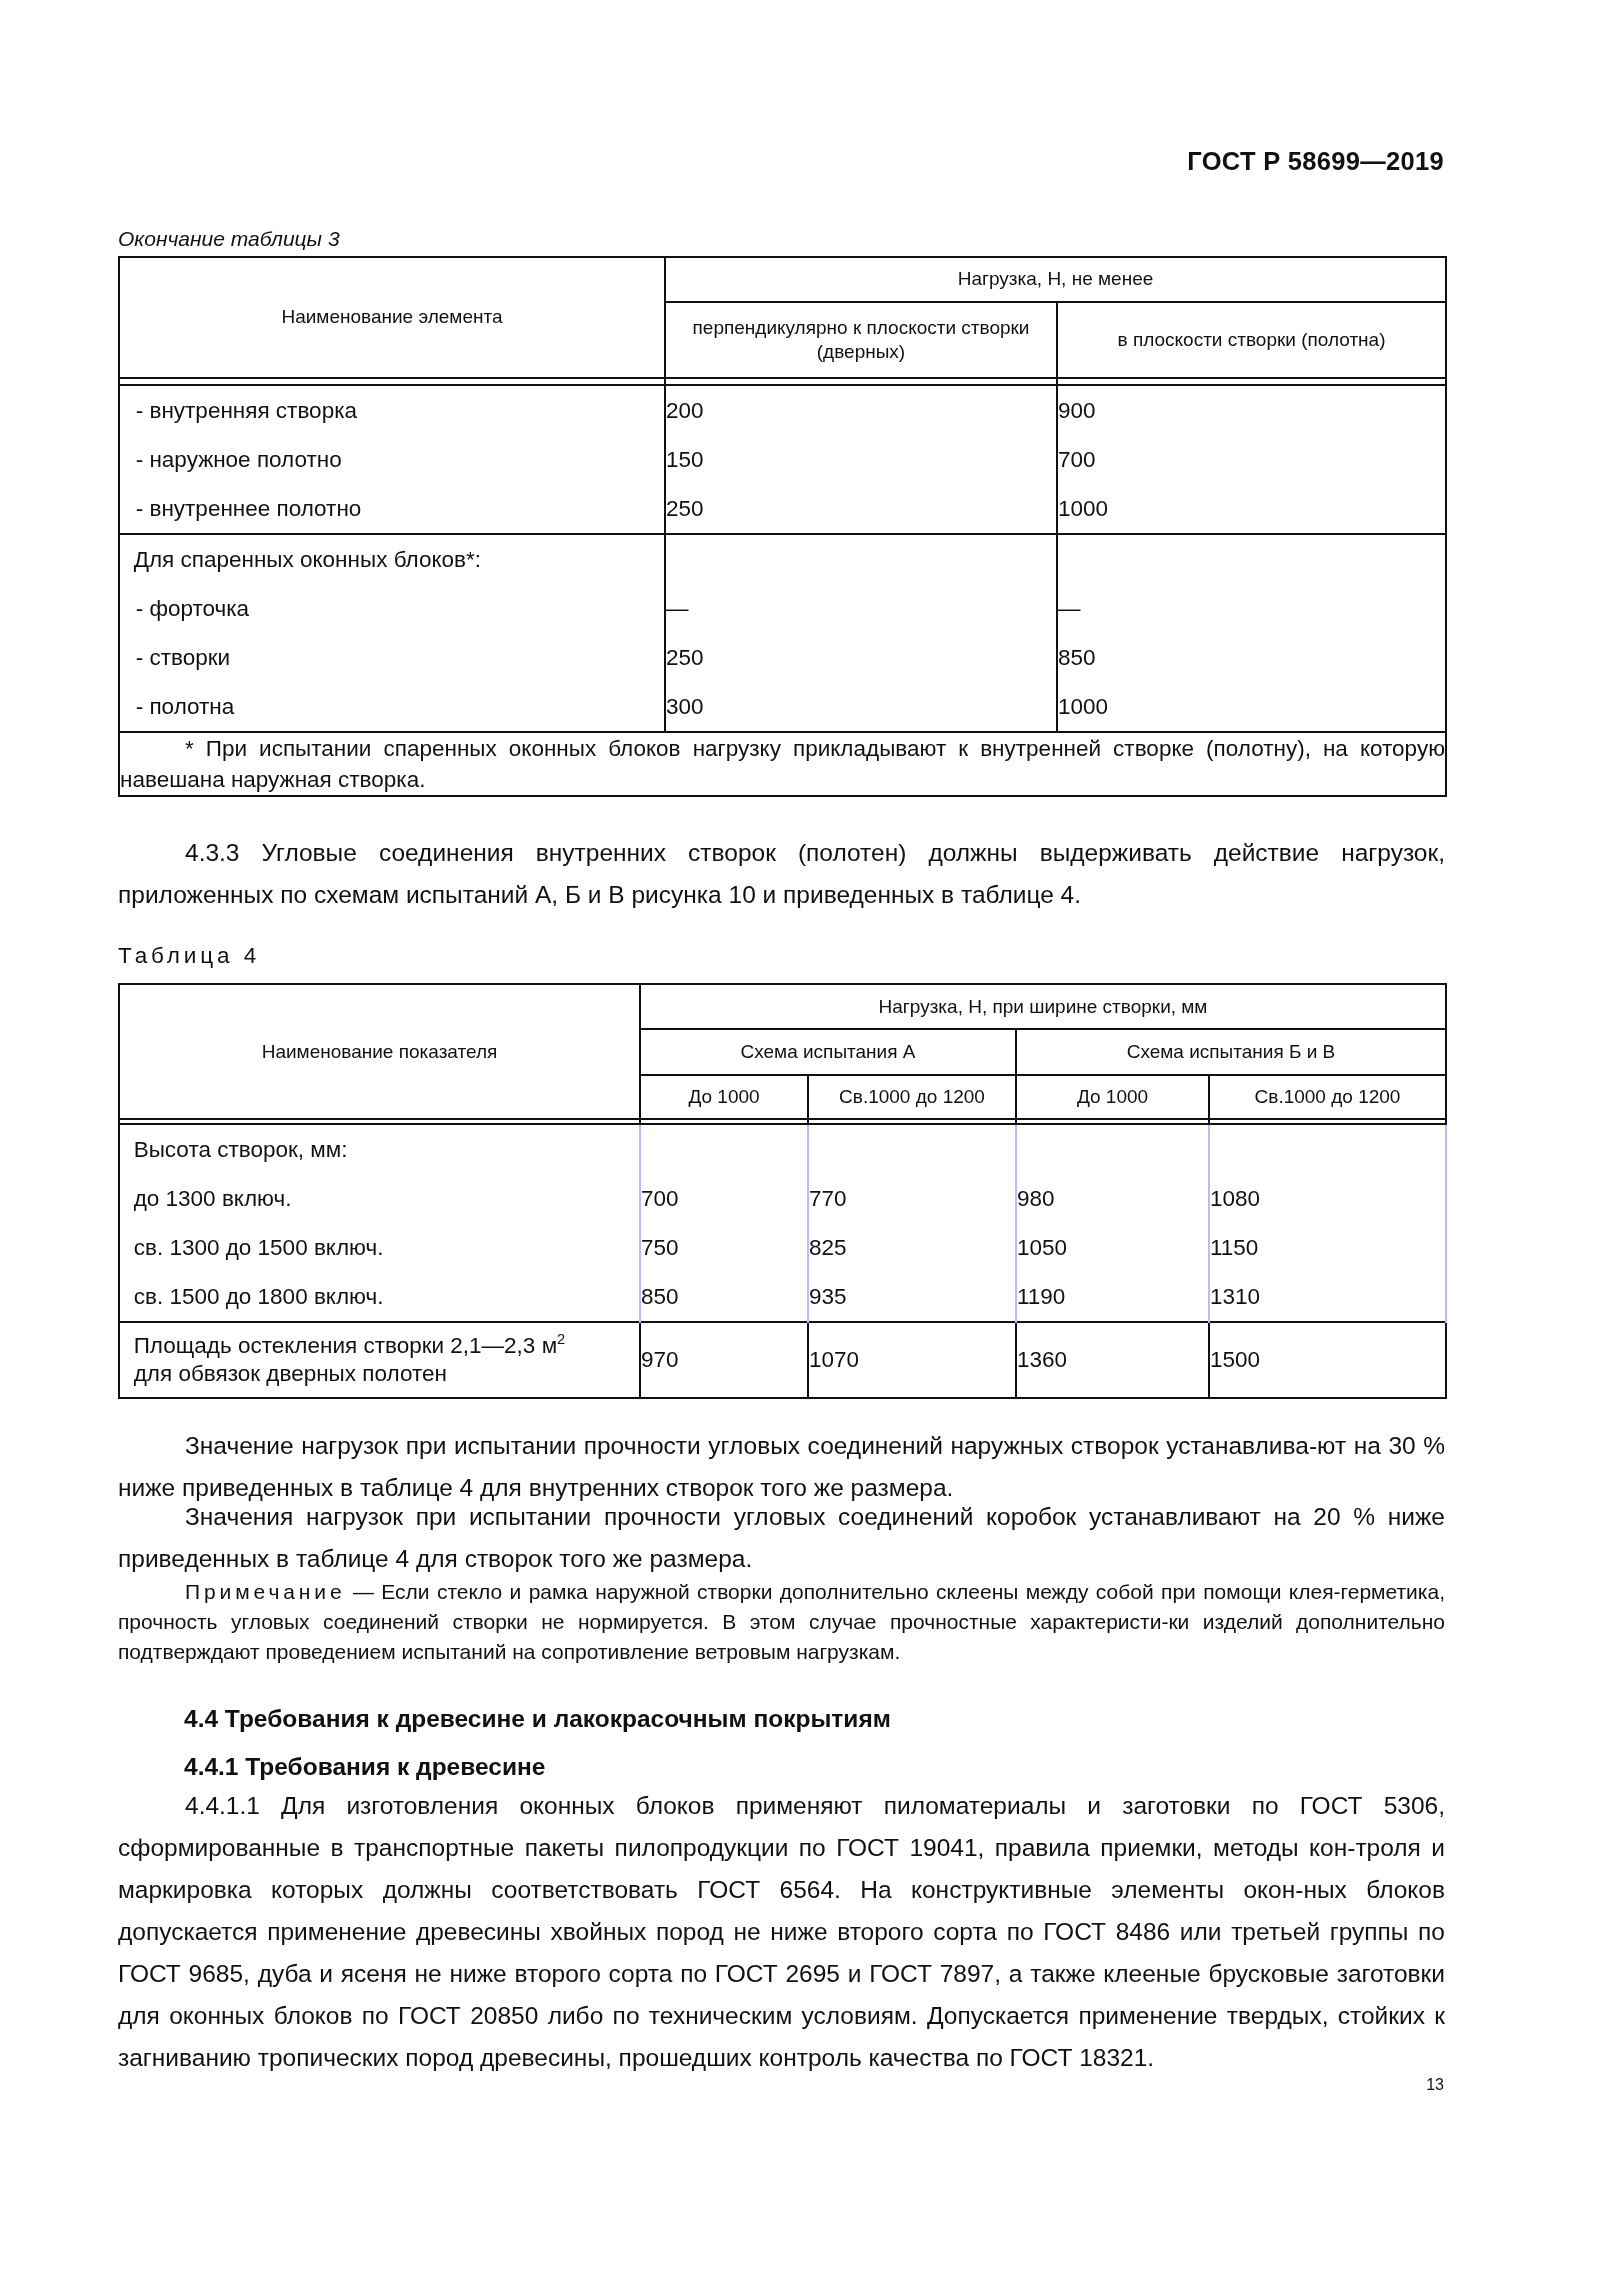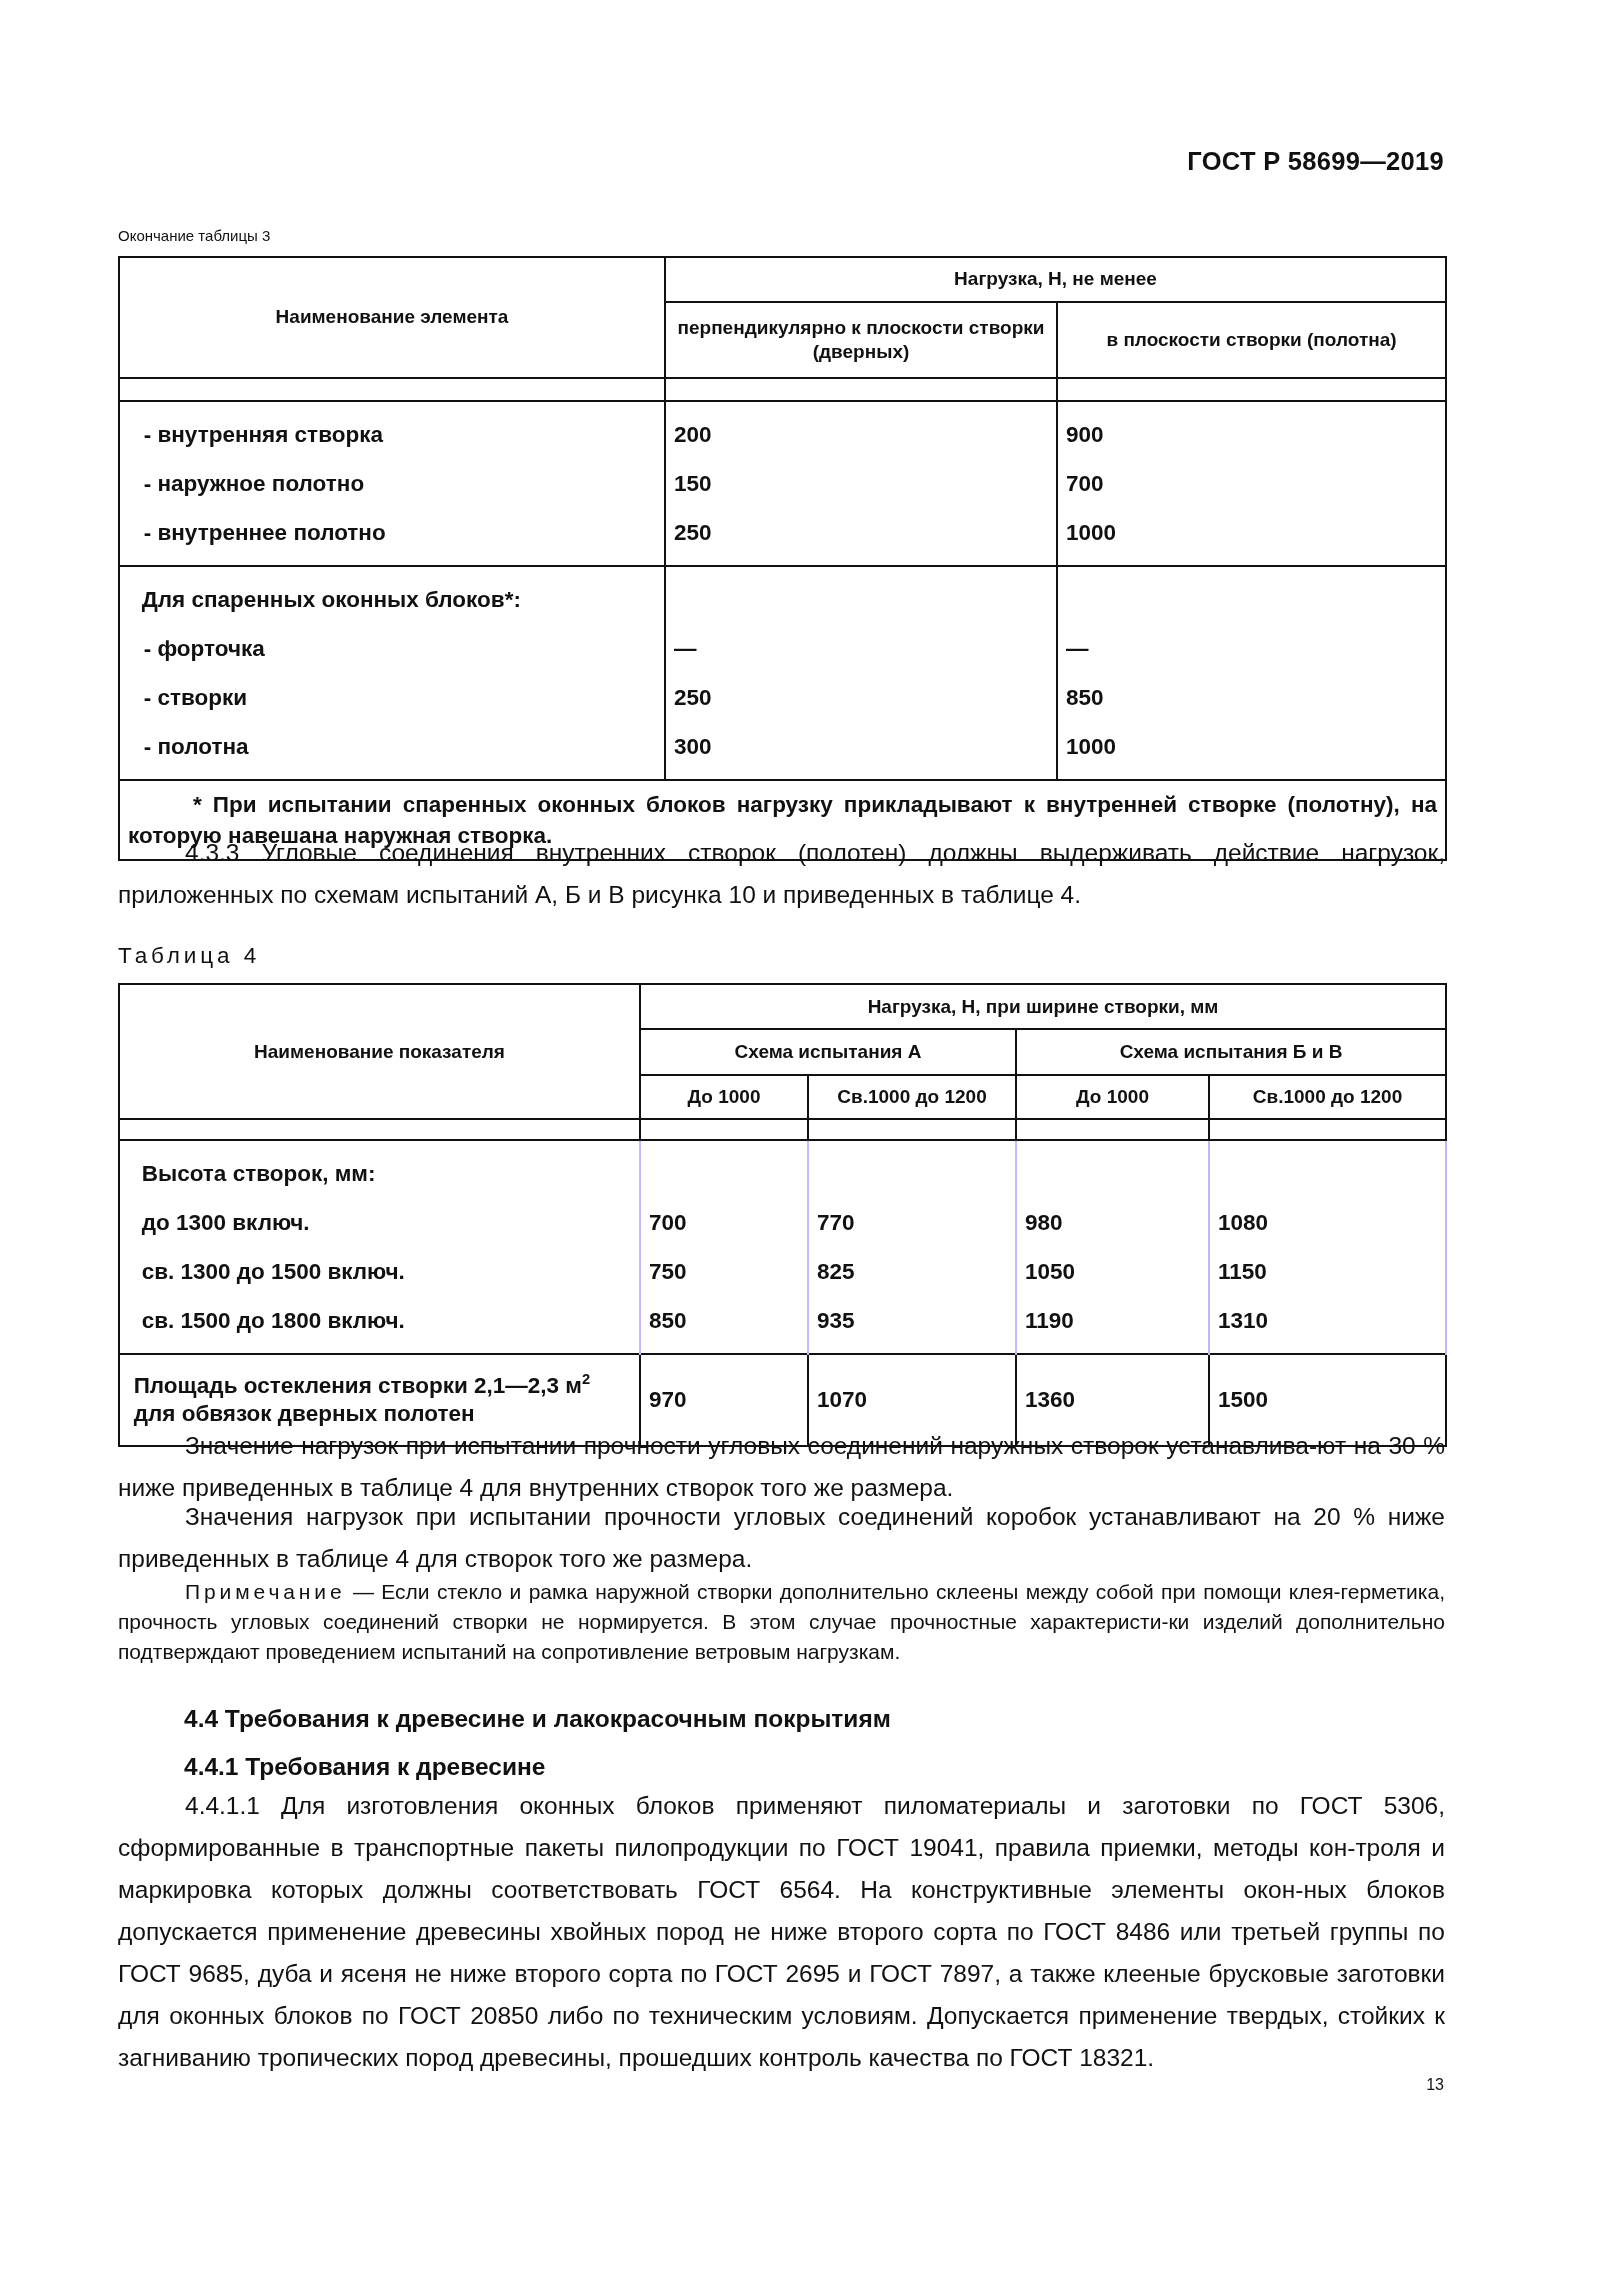--- a/index.html
+++ b/index.html
@@ -7,29 +7,29 @@
       width: 1621px; height: 2293px; position: relative; overflow: hidden;
       font-family: "Liberation Sans", "DejaVu Sans", sans-serif;
       color: #111111;
     }
     .page-header {
       position: absolute; top: 147px; right: 177px;
       font-weight: bold; font-size: 25.5px; letter-spacing: 0.3px;
     }
     .caption-italic {
       position: absolute; left: 118px; top: 227px;
-      font-size: 15px;
+      font-style: italic; font-size: 21px;
     }
     table.gost {
       position: absolute; left: 118px;
       border-collapse: collapse;
       font-size: 22.5px;
       table-layout: fixed;
     }
-    table.gost td, table.gost th { padding: 8px; font-weight: bold; }
+    table.gost td, table.gost th { padding: 0; font-weight: normal; }
     
     #t3 { top: 256px; width: 1327px; border: 2px solid #111; border-top-width: 2.9px; }
     #t3 .hcell { border: 2px solid #111; text-align: center; font-size: 19px; vertical-align: middle; line-height: 24.5px; }
     #t3 .hsep td { height: 4.9px; border-left: 2px solid #111; border-right: 2px solid #111; border-top: 2px solid #111; border-bottom: 2px solid #111; }
     #t3 .bodycol { vertical-align: top; border-left: 2px solid #111; border-right: 2px solid #111; }
     #t3 .group-end td { border-bottom: 2.9px solid #111; border-radius: 14px; }
     .rowline { height: 49px; line-height: 49px; white-space: nowrap; }
     .num { text-align: left; }
     .lead { padding-left: 15.7px; }
     .t3-note {

